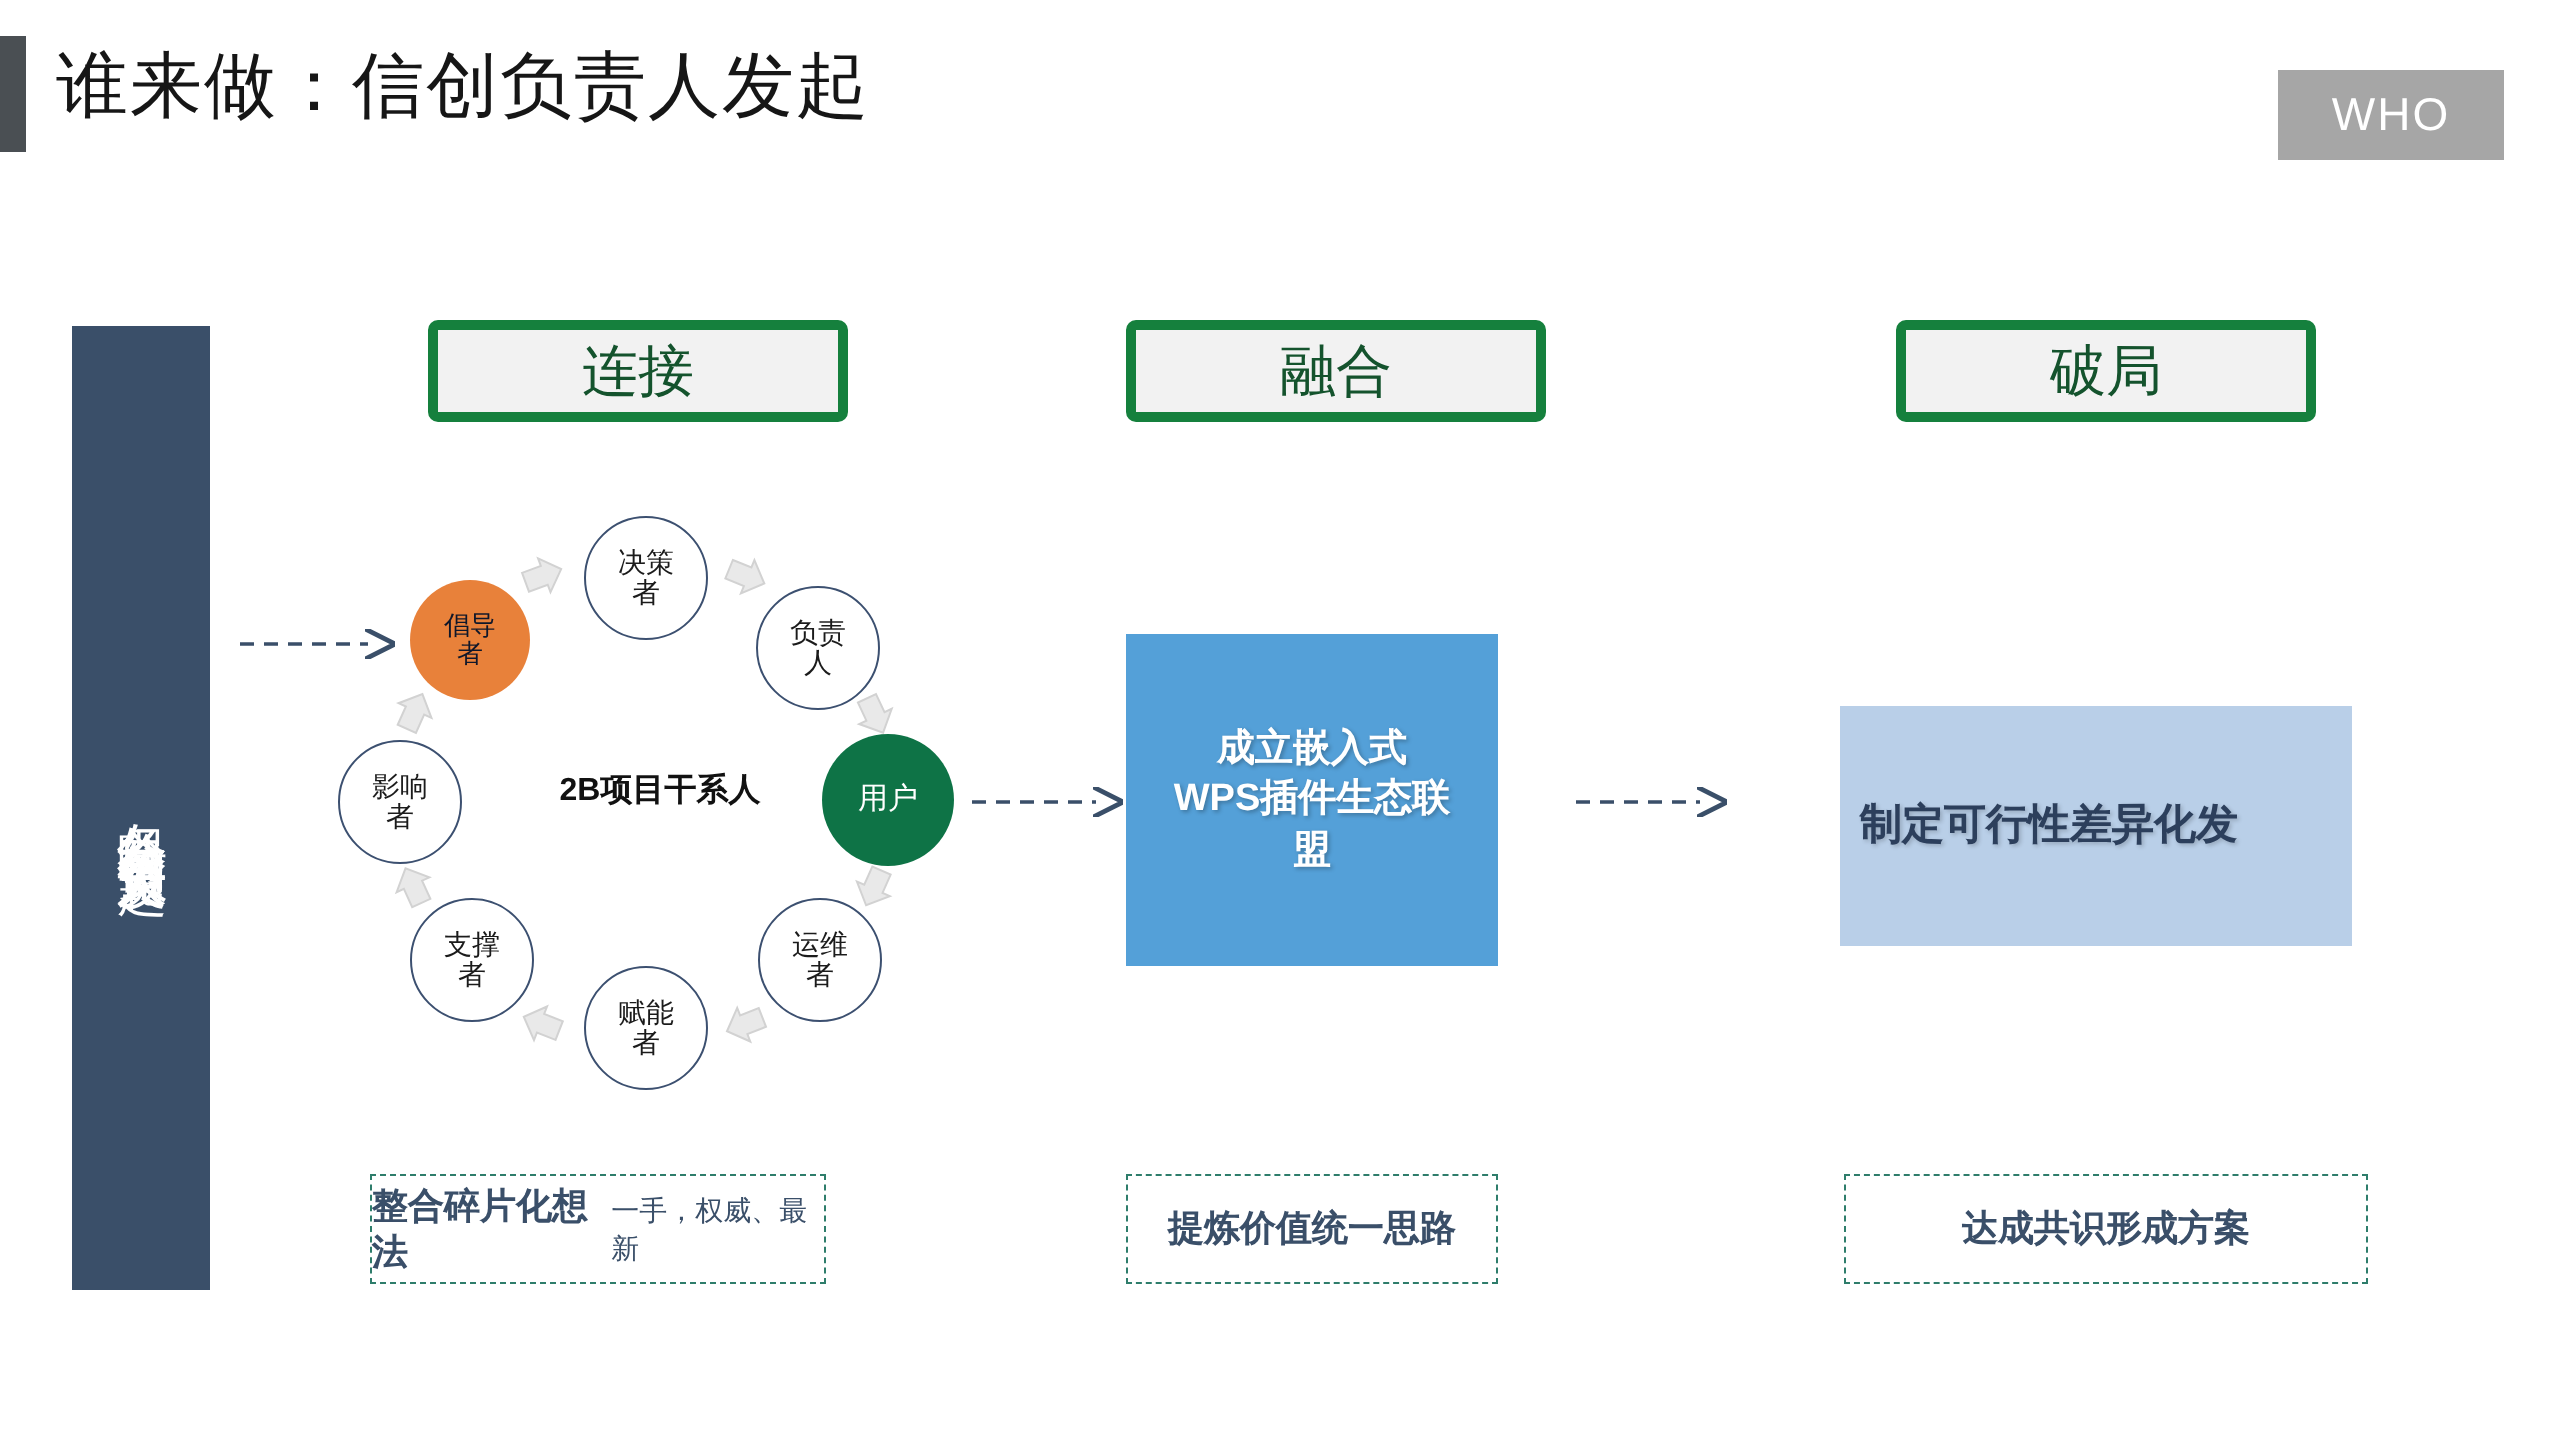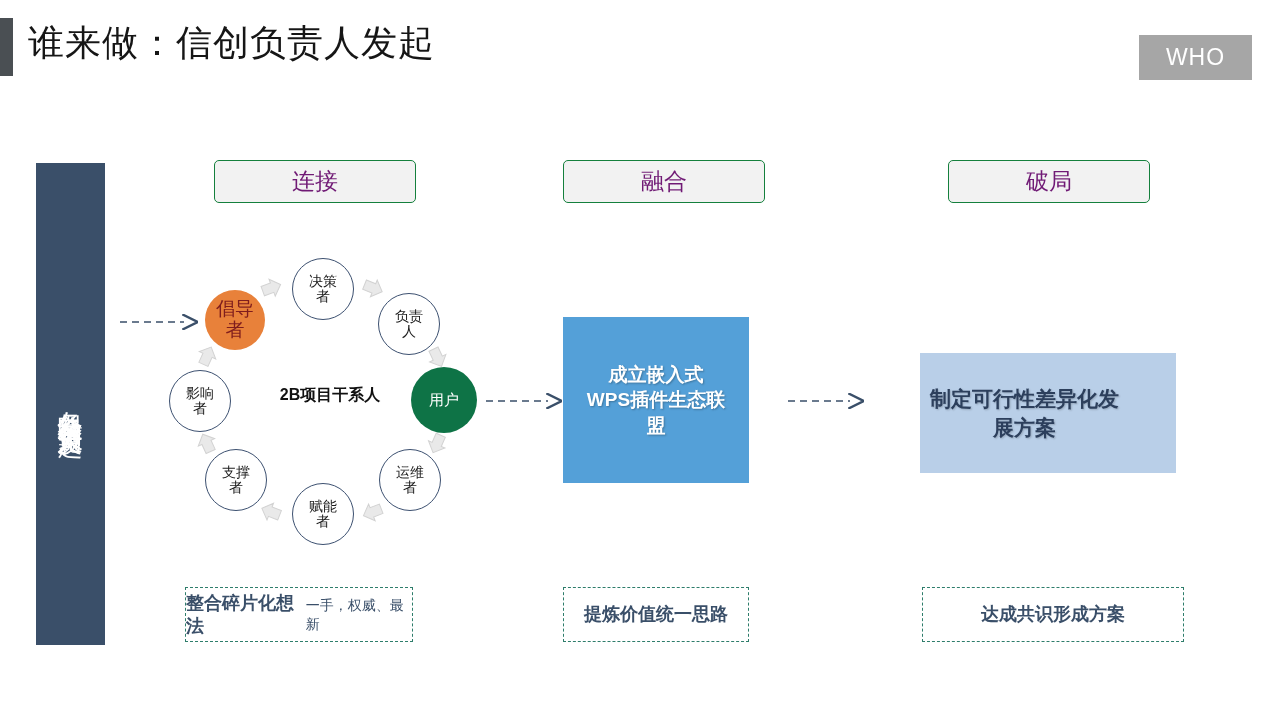--- a/index.html
+++ b/index.html
@@ -40,40 +40,40 @@
   #left-bar-label{
     writing-mode:vertical-rl;
     text-orientation:upright;
     color:#ffffff;font-size:25px;line-height:1.12;
     letter-spacing:2px;
   }
 
   
   .col-header{
     position:absolute;height:41px;
-    background:#f2f2f2;border:1px solid #15803d;border-radius:5px;
-    display:flex;align-items:center;justify-content:center;
-    font-size:23px;color:#701a75;
+    background:#f2f2f2;border:5px solid #15803d;border-radius:5px;
+    display:flex;align-items:center;justify-content:center;
+    font-size:28px;color:#14532d;
   }
   #header-connect{left:214px;top:160px;width:200px;}
   #header-merge{left:563px;top:160px;width:200px;}
   #header-break{left:948px;top:160px;width:200px;}
 
   
   #circle-diagram{position:absolute;left:150px;top:240px;width:360px;height:320px;}
   .node{
     position:absolute;border-radius:50%;
     display:flex;align-items:center;justify-content:center;
     text-align:center;line-height:1.08;
   }
   .node-plain{
     background:#ffffff;border:1.6px solid #3c5070;color:#1b1b1b;
     font-size:14px;
   }
-  .node-orange{background:#e8813a;color:#7f1d1d;font-size:19px;}
+  .node-orange{background:#e8813a;color:#0f172a;font-size:13px;}
   .node-green{background:#0e7346;color:#ffffff;font-size:15px;}
   .node span{display:block;}
   #center-label{
     position:absolute;left:110px;top:145px;width:140px;
     text-align:center;font-size:16px;font-weight:bold;color:#111;
     white-space:nowrap;
   }
   #diagram-svg{position:absolute;left:0;top:0;width:360px;height:320px;}
 
   
@@ -226,21 +226,20 @@
     <div>
       <div>成立嵌入式</div>
       <div>WPS插件生态联</div>
       <div>盟</div>
     </div>
   </div>
 
   <div id="break-box">
     <div>
       <div>制定可行性差异化发</div>
-      <div>展方案</div>
     </div>
   </div>
 
   <div class="footer-box" id="footer-connect">
     <div class="footer-title">整合碎片化想法</div>
     <div class="footer-sub">一手，权威、最新</div>
   </div>
   <div class="footer-box" id="footer-merge">
     <div class="footer-title">提炼价值</div>
     <div class="footer-title">统一思路</div>

